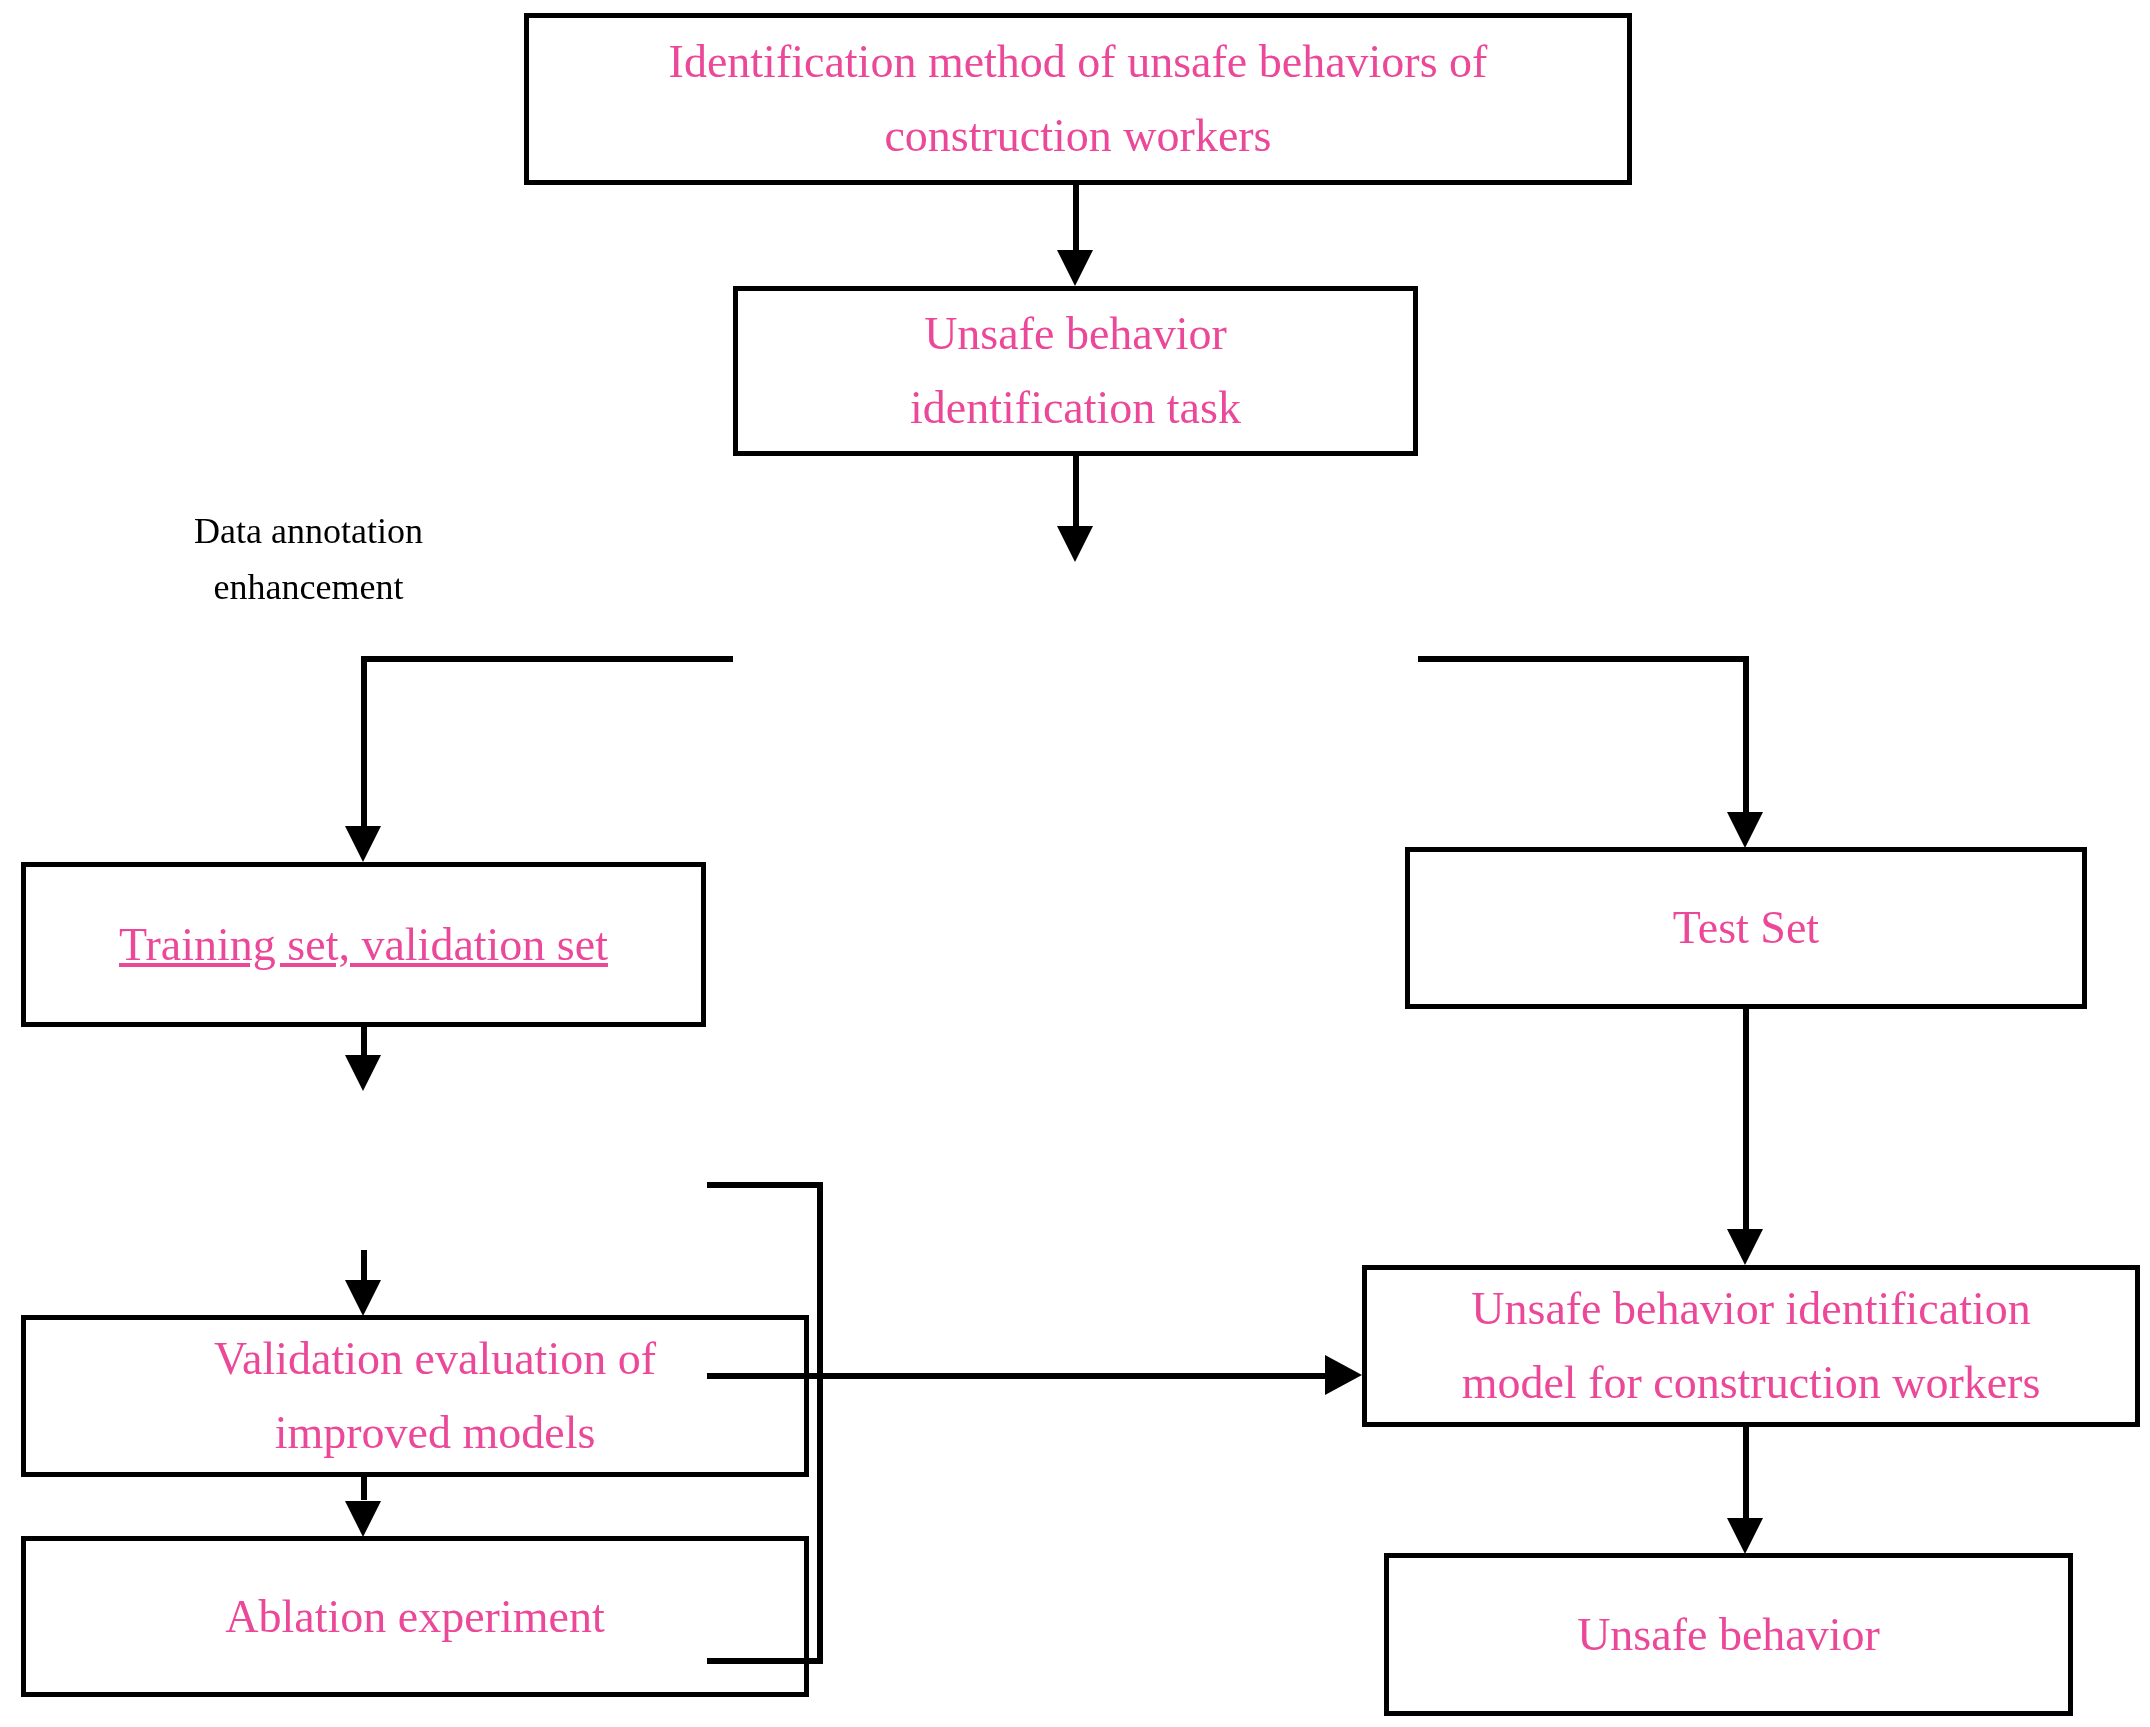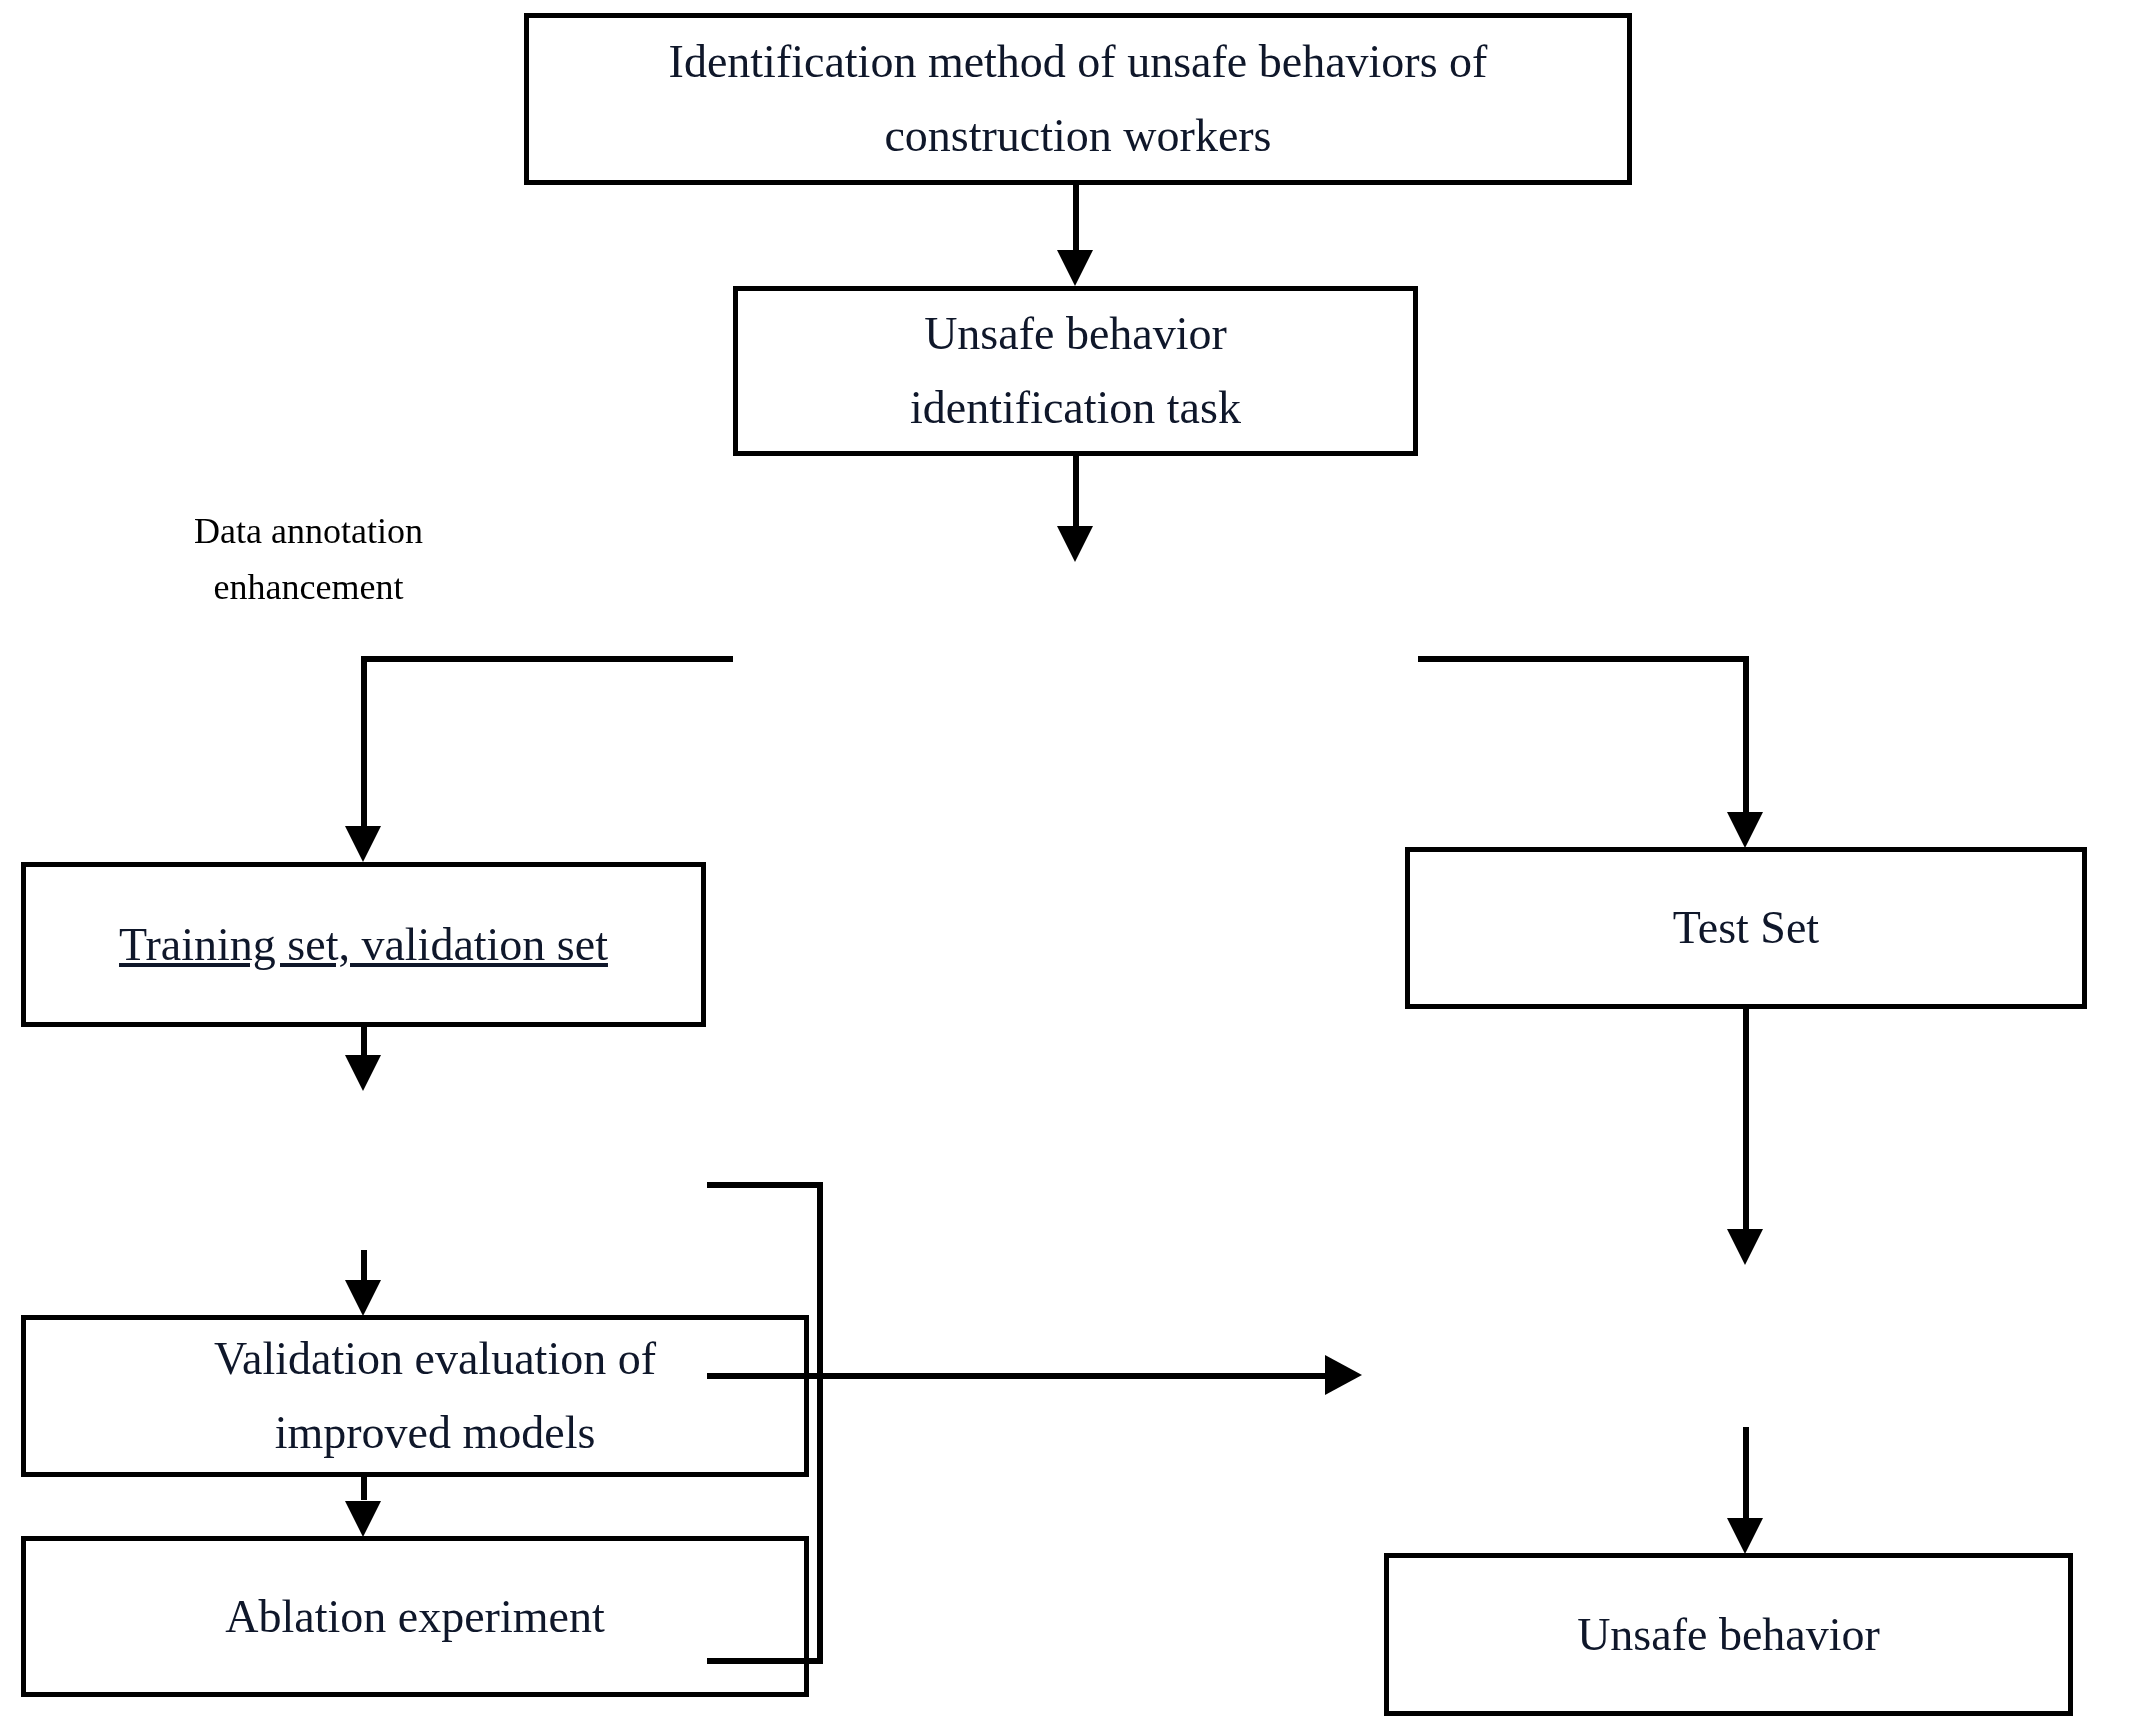--- a/index.html
+++ b/index.html
@@ -21,21 +21,21 @@
     box-sizing: border-box;
     border: 5.7px solid #000000;
     background: #ffffff;
     display: flex;
     align-items: center;
     justify-content: center;
     text-align: center;
     font-size: 46px;
     line-height: 1.6;
     white-space: pre-line;
-    color: #0f172a;
+    color: #ec4899;
   }
   .floating-label {
     position: absolute;
     text-align: center;
     font-size: 36px;
     line-height: 1.55;
     white-space: pre-line;
     color: #000000;
   }
   .line {
@@ -74,20 +74,22 @@
   <div class="node" style="left:21px; top:862px; width:685px; height:165px;text-decoration:underline;">Training set, validation set</div>
 
 
   <div class="node" style="left:21px; top:1315px; width:788px; height:162px;padding-left:40px;">Validation evaluation of
 improved models</div>
 
   <div class="node" style="left:21px; top:1536px; width:788px; height:161px;">Ablation experiment</div>
 
   <div class="node" style="left:1405px; top:847px; width:682px; height:162px;text-align:right;">Test Set</div>
 
+  <div class="node" style="left:1362px; top:1265px; width:778px; height:162px;">Unsafe behavior identification
+model for construction workers</div>
 
   <div class="node" style="left:1384px; top:1553px; width:689px; height:163px;">Unsafe behavior</div>
 
   <div class="floating-label" style="left:91px; top:504px; width:435px;">Data annotation
 enhancement</div>
 
   <div class="line" style="left:1073px; top:185px; width:5.7px; height:67px;"></div>
   <div class="arrow-down" style="left:1057px; top:250px;"></div>
 
   <div class="line" style="left:1073px; top:456px; width:5.7px; height:70px;"></div>

